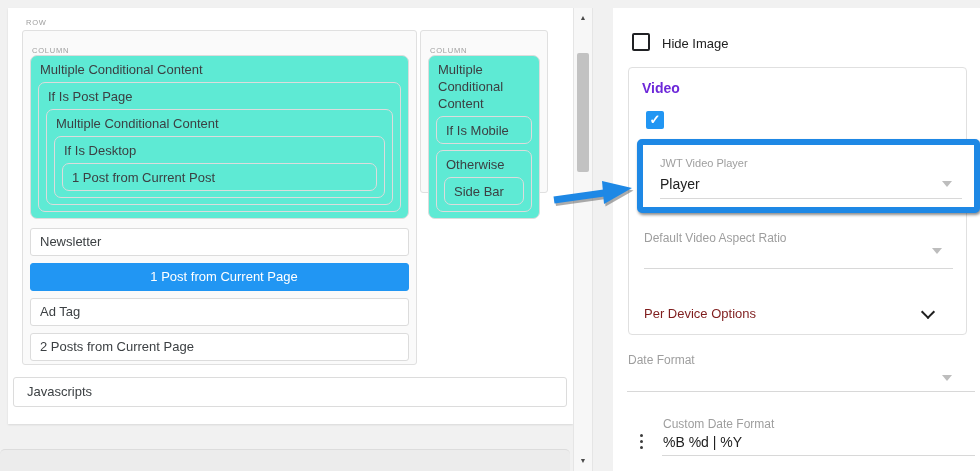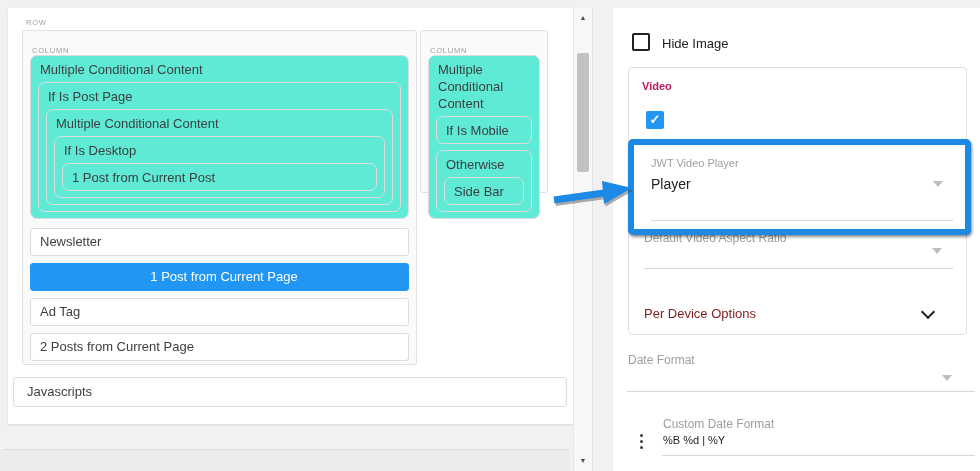--- a/index.html
+++ b/index.html
@@ -96,25 +96,25 @@
     text-align:center; line-height:18px;
   }
   .cb-label { position:absolute; font-size:13px; color:#212121; }
 
   .video-card {
     position:absolute; left:15px; top:59px; width:339px; height:268px;
     border:1px solid #e0e0e0; border-radius:4px; background:#fff;
   }
   .section-title {
     position:absolute; left:13px; top:12px;
-    font-size:11px; font-weight:bold; color:#be185d;
+    font-size:14px; font-weight:bold; color:#6d28d9;
   }
 
   .highlight-box {
-    position:absolute; left:15px; top:131px; width:343px; height:96px;
+    position:absolute; left:24px; top:131px; width:343px; height:74px;
     border:6px solid #1e88e5; border-radius:5px; background:#fff;
     box-shadow:1px 2px 3px rgba(0,0,0,.45); z-index:5;
   }
   .field-label { position:absolute; font-size:11px; color:#9e9e9e; }
   .field-label-md { position:absolute; font-size:12px; color:#9e9e9e; }
   .field-value { position:absolute; font-size:14px; color:#212121; }
   .field-line { position:absolute; height:1px; background:#d8d8d8; }
   .caret {
     position:absolute; width:0; height:0;
     border-left:5px solid transparent; border-right:5px solid transparent;
@@ -223,21 +223,21 @@
   <div class="field-label-md" style="left:15px; top:345px;">Date Format</div>
   <div class="caret" style="left:329px; top:367px;"></div>
   <div class="field-line" style="left:14px; top:383px; width:348px;"></div>
 
   <div class="field-label" style="left:50px; top:409px; font-size:12px;">Custom Date Format</div>
   <div class="kebab" style="left:27px; top:426px;">
       <i></i>
       <i></i>
       <i></i>
     </div>
-  <div class="field-value" style="left:50px; top:426px; font-size:11px;">%B %d | %Y</div>
+  <div class="field-value" style="left:50px; top:426px; font-size:14px;">%B %d | %Y</div>
   <div class="field-line" style="left:49px; top:447px; width:313px;"></div>
 </div>
 
 <div class="arrow-annot">
   <svg width="92" height="40" viewBox="0 0 92 40">
     <g transform="translate(1.5,2.5)" opacity="0.45">
       <line x1="8" y1="26" x2="58" y2="19" stroke="#4a4a4a" stroke-width="7"></line>
       <polygon points="56,7 86,14 58,30" fill="#4a4a4a"></polygon>
     </g>
     <line x1="8" y1="26" x2="58" y2="19" stroke="#1e88e5" stroke-width="7"></line>

